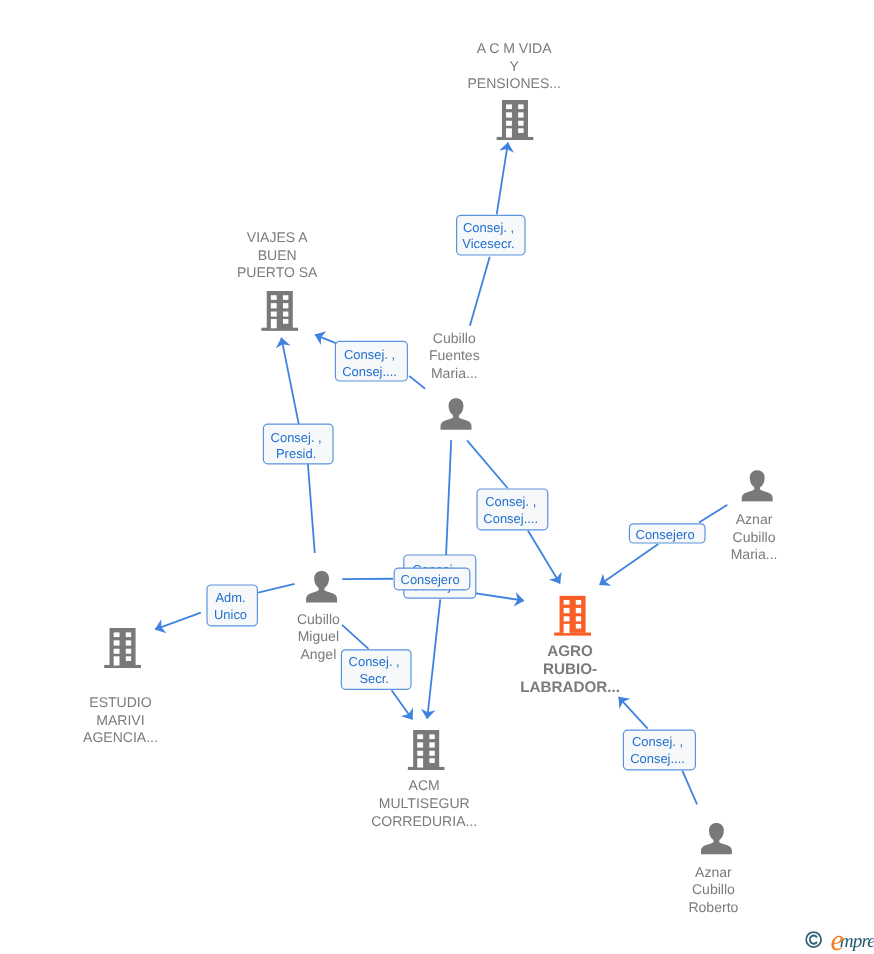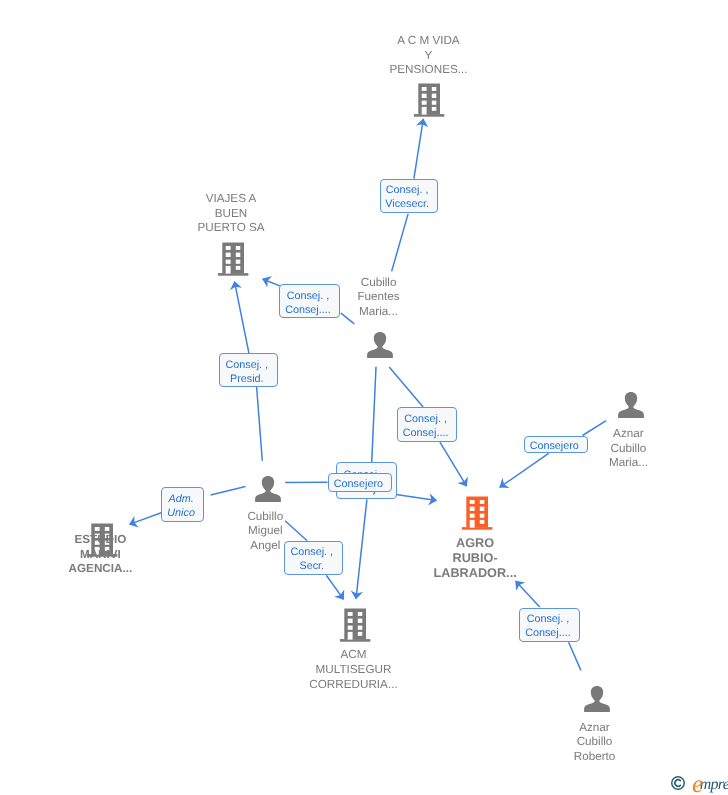--- a/index.html
+++ b/index.html
@@ -123,21 +123,21 @@
             <rect x="0.3" y="31.1" width="30.9" height="2.6" fill="#797979"></rect>
             <rect x="8.2" y="4.0" width="4.9" height="3.9" fill="#fff"></rect>
             <rect x="18.3" y="4.0" width="4.5" height="3.9" fill="#fff"></rect>
             <rect x="8.2" y="10.6" width="4.9" height="4.4" fill="#fff"></rect>
             <rect x="18.3" y="10.6" width="4.5" height="4.4" fill="#fff"></rect>
             <rect x="8.2" y="17.6" width="4.9" height="4.2" fill="#fff"></rect>
             <rect x="18.3" y="17.6" width="4.5" height="4.2" fill="#fff"></rect>
             <rect x="8.2" y="23.9" width="4.9" height="7.7" fill="#fff"></rect>
             <rect x="18.3" y="23.9" width="4.5" height="3.9" fill="#fff"></rect>
           </svg></div>
-        <div class="cap" style="left: 100.4px; top: 533px; font-weight: bold;">ESTUDIO
+        <div class="cap" style="left: 100.4px; top: 579px;">ESTUDIO
 MARIVI
 AGENCIA...</div>
       </div>
       <div class="node focus">
         <div class="ico" style="left: 477.1px; top: 495.7px;"><svg width="31" height="34" viewBox="0 0 31 34">
             <path fill="#fb5f28" d="M4.8 0.4 H26.5 V31.3 H4.8 Z"></path>
             <rect x="0.3" y="31.1" width="30.9" height="2.6" fill="#fb5f28"></rect>
             <rect x="8.2" y="4.0" width="4.9" height="3.9" fill="#fff"></rect>
             <rect x="18.3" y="4.0" width="4.5" height="3.9" fill="#fff"></rect>
             <rect x="8.2" y="10.6" width="4.9" height="4.4" fill="#fff"></rect>
@@ -183,21 +183,21 @@
       <div class="elabel" style="left: 279.1px; top: 284.1px; width: 60.7px; height: 34px; z-index: 1;">Consej. ,
 Consej....</div>
       <div class="elabel" style="left: 219px; top: 353.3px; width: 58.6px; height: 33.6px; z-index: 1;">Consej. ,
 Presid.</div>
       <div class="elabel" style="left: 396.7px; top: 406.9px; width: 60.8px; height: 34.7px; z-index: 1;">Consej. ,
 Consej....</div>
       <div class="elabel" style="left: 523.6px; top: 435.5px; width: 64.3px; height: 17.9px; z-index: 1;">Consejero</div>
       <div class="elabel" style="left: 335.7px; top: 462px; width: 61.4px; height: 36.5px; z-index: 1;">Consej. ,
 Consej....</div>
       <div class="elabel" style="left: 327.5px; top: 472.9px; width: 64.8px; height: 19px; z-index: 2;">Consejero</div>
-      <div class="elabel" style="left: 161px; top: 486.7px; width: 43.2px; height: 35px; z-index: 1; font-style: italic;">Adm.
+      <div class="elabel" style="left: 172px; top: 486.7px; width: 43.2px; height: 35px; z-index: 1;">Adm.
 Unico</div>
       <div class="elabel" style="left: 284px; top: 540.8px; width: 58.6px; height: 34.4px; z-index: 1;">Consej. ,
 Secr.</div>
       <div class="elabel" style="left: 518.7px; top: 607.5px; width: 61.5px; height: 34.7px; z-index: 1;">Consej. ,
 Consej....</div>
     </div>
   <div id="wm">
     <span class="cmark"><svg width="14" height="14" viewBox="0 0 14 14">
           <circle cx="7" cy="7" r="6.25" fill="none" stroke="#2e6275" stroke-width="1.5"></circle>
           <path fill="none" stroke="#2e6275" stroke-width="1.6" stroke-linecap="round" d="M9.4 4.6 A3.2 3.4 0 1 0 9.4 9.4"></path>

